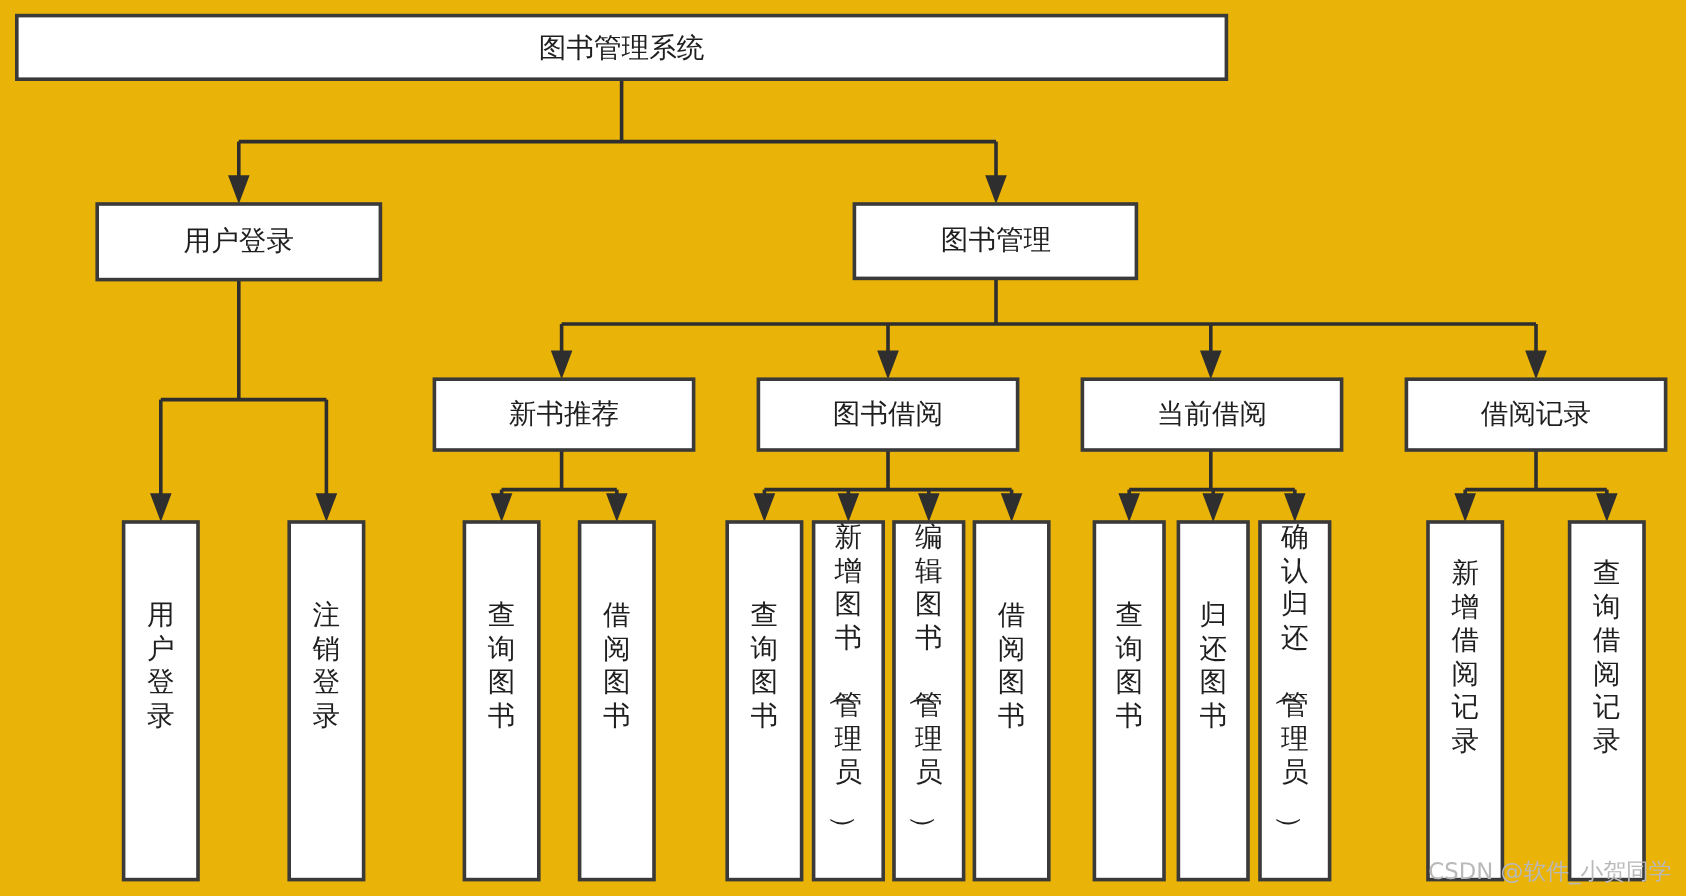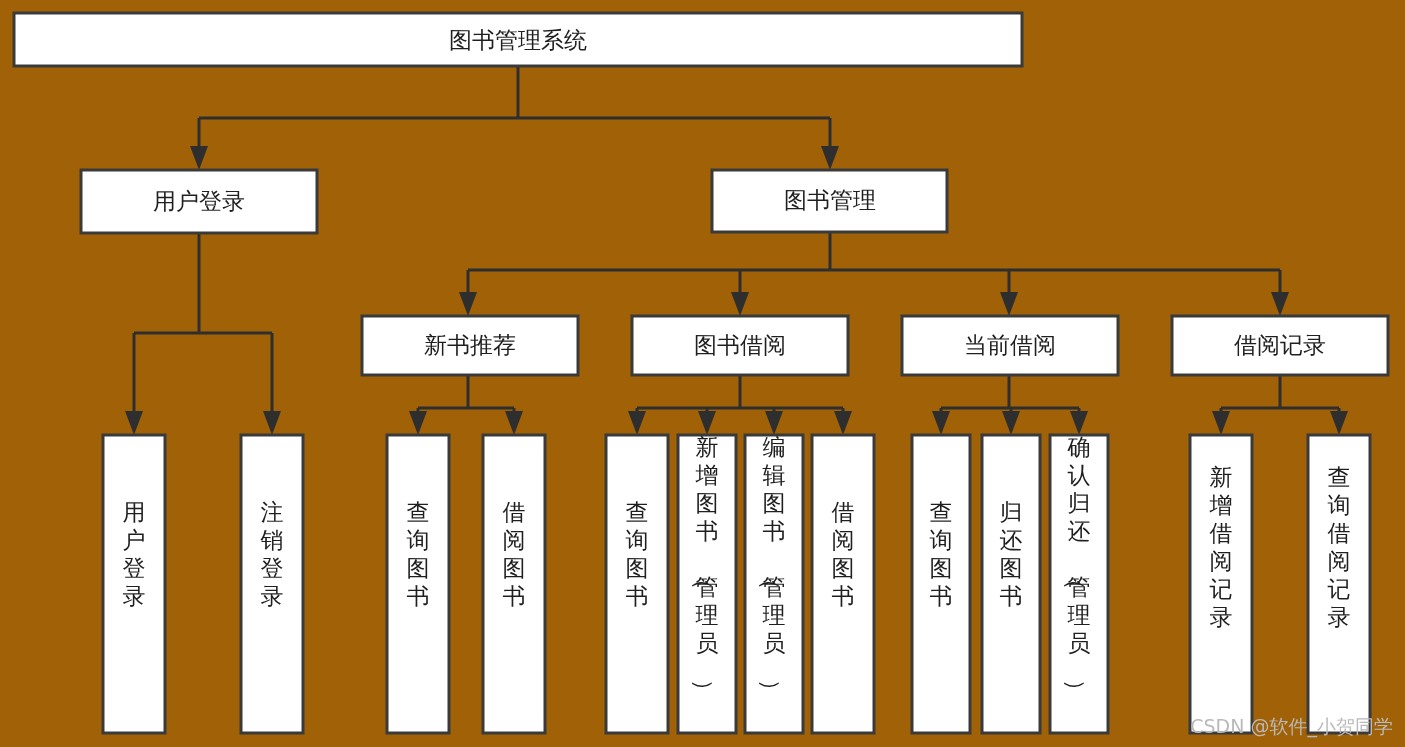--- a/index.html
+++ b/index.html
@@ -8,21 +8,21 @@
     padding: 0;
     background: #ffffff;
   }
   body {
     font-family: "DejaVu Sans", "Liberation Sans", sans-serif;
   }
   #diagram-root {
     position: relative;
     width: 1405px;
     height: 747px;
-    background: #a16207;
+    background: #eab308;
     overflow: hidden;
   }
   svg.diagram-canvas {
     position: absolute;
     left: 0;
     top: 0;
     width: 1405px;
     height: 747px;
     display: block;
   }

